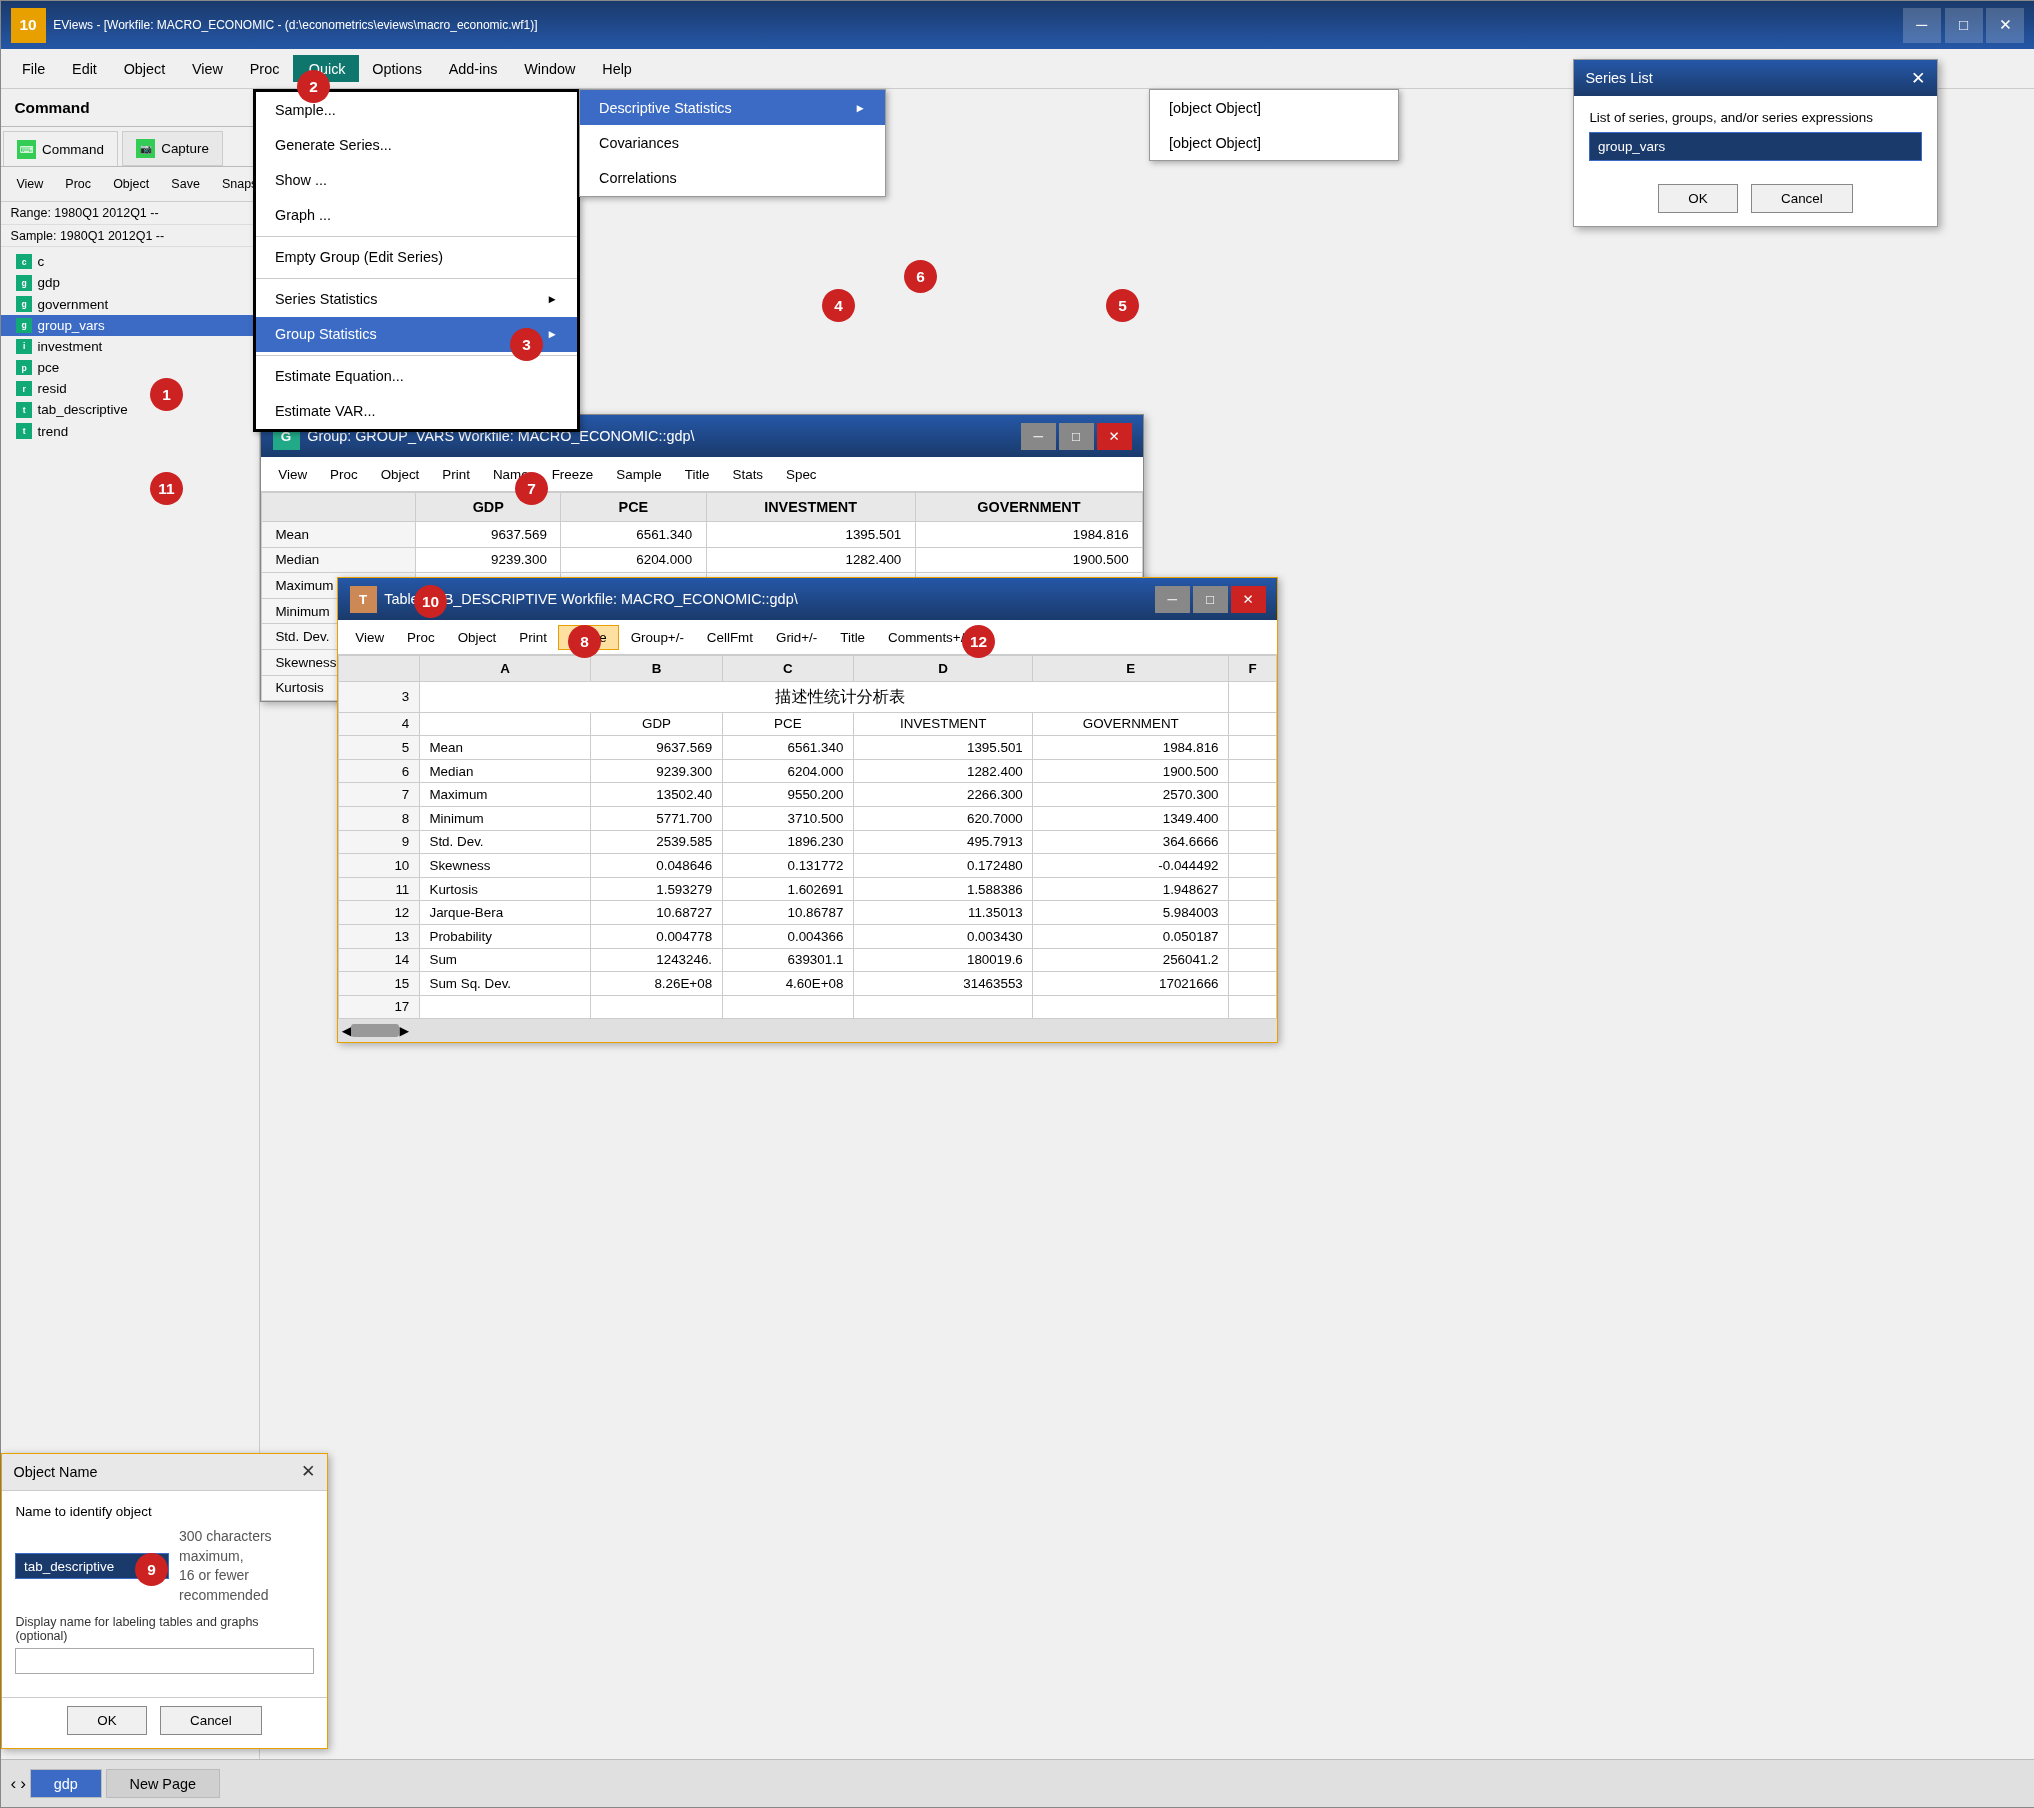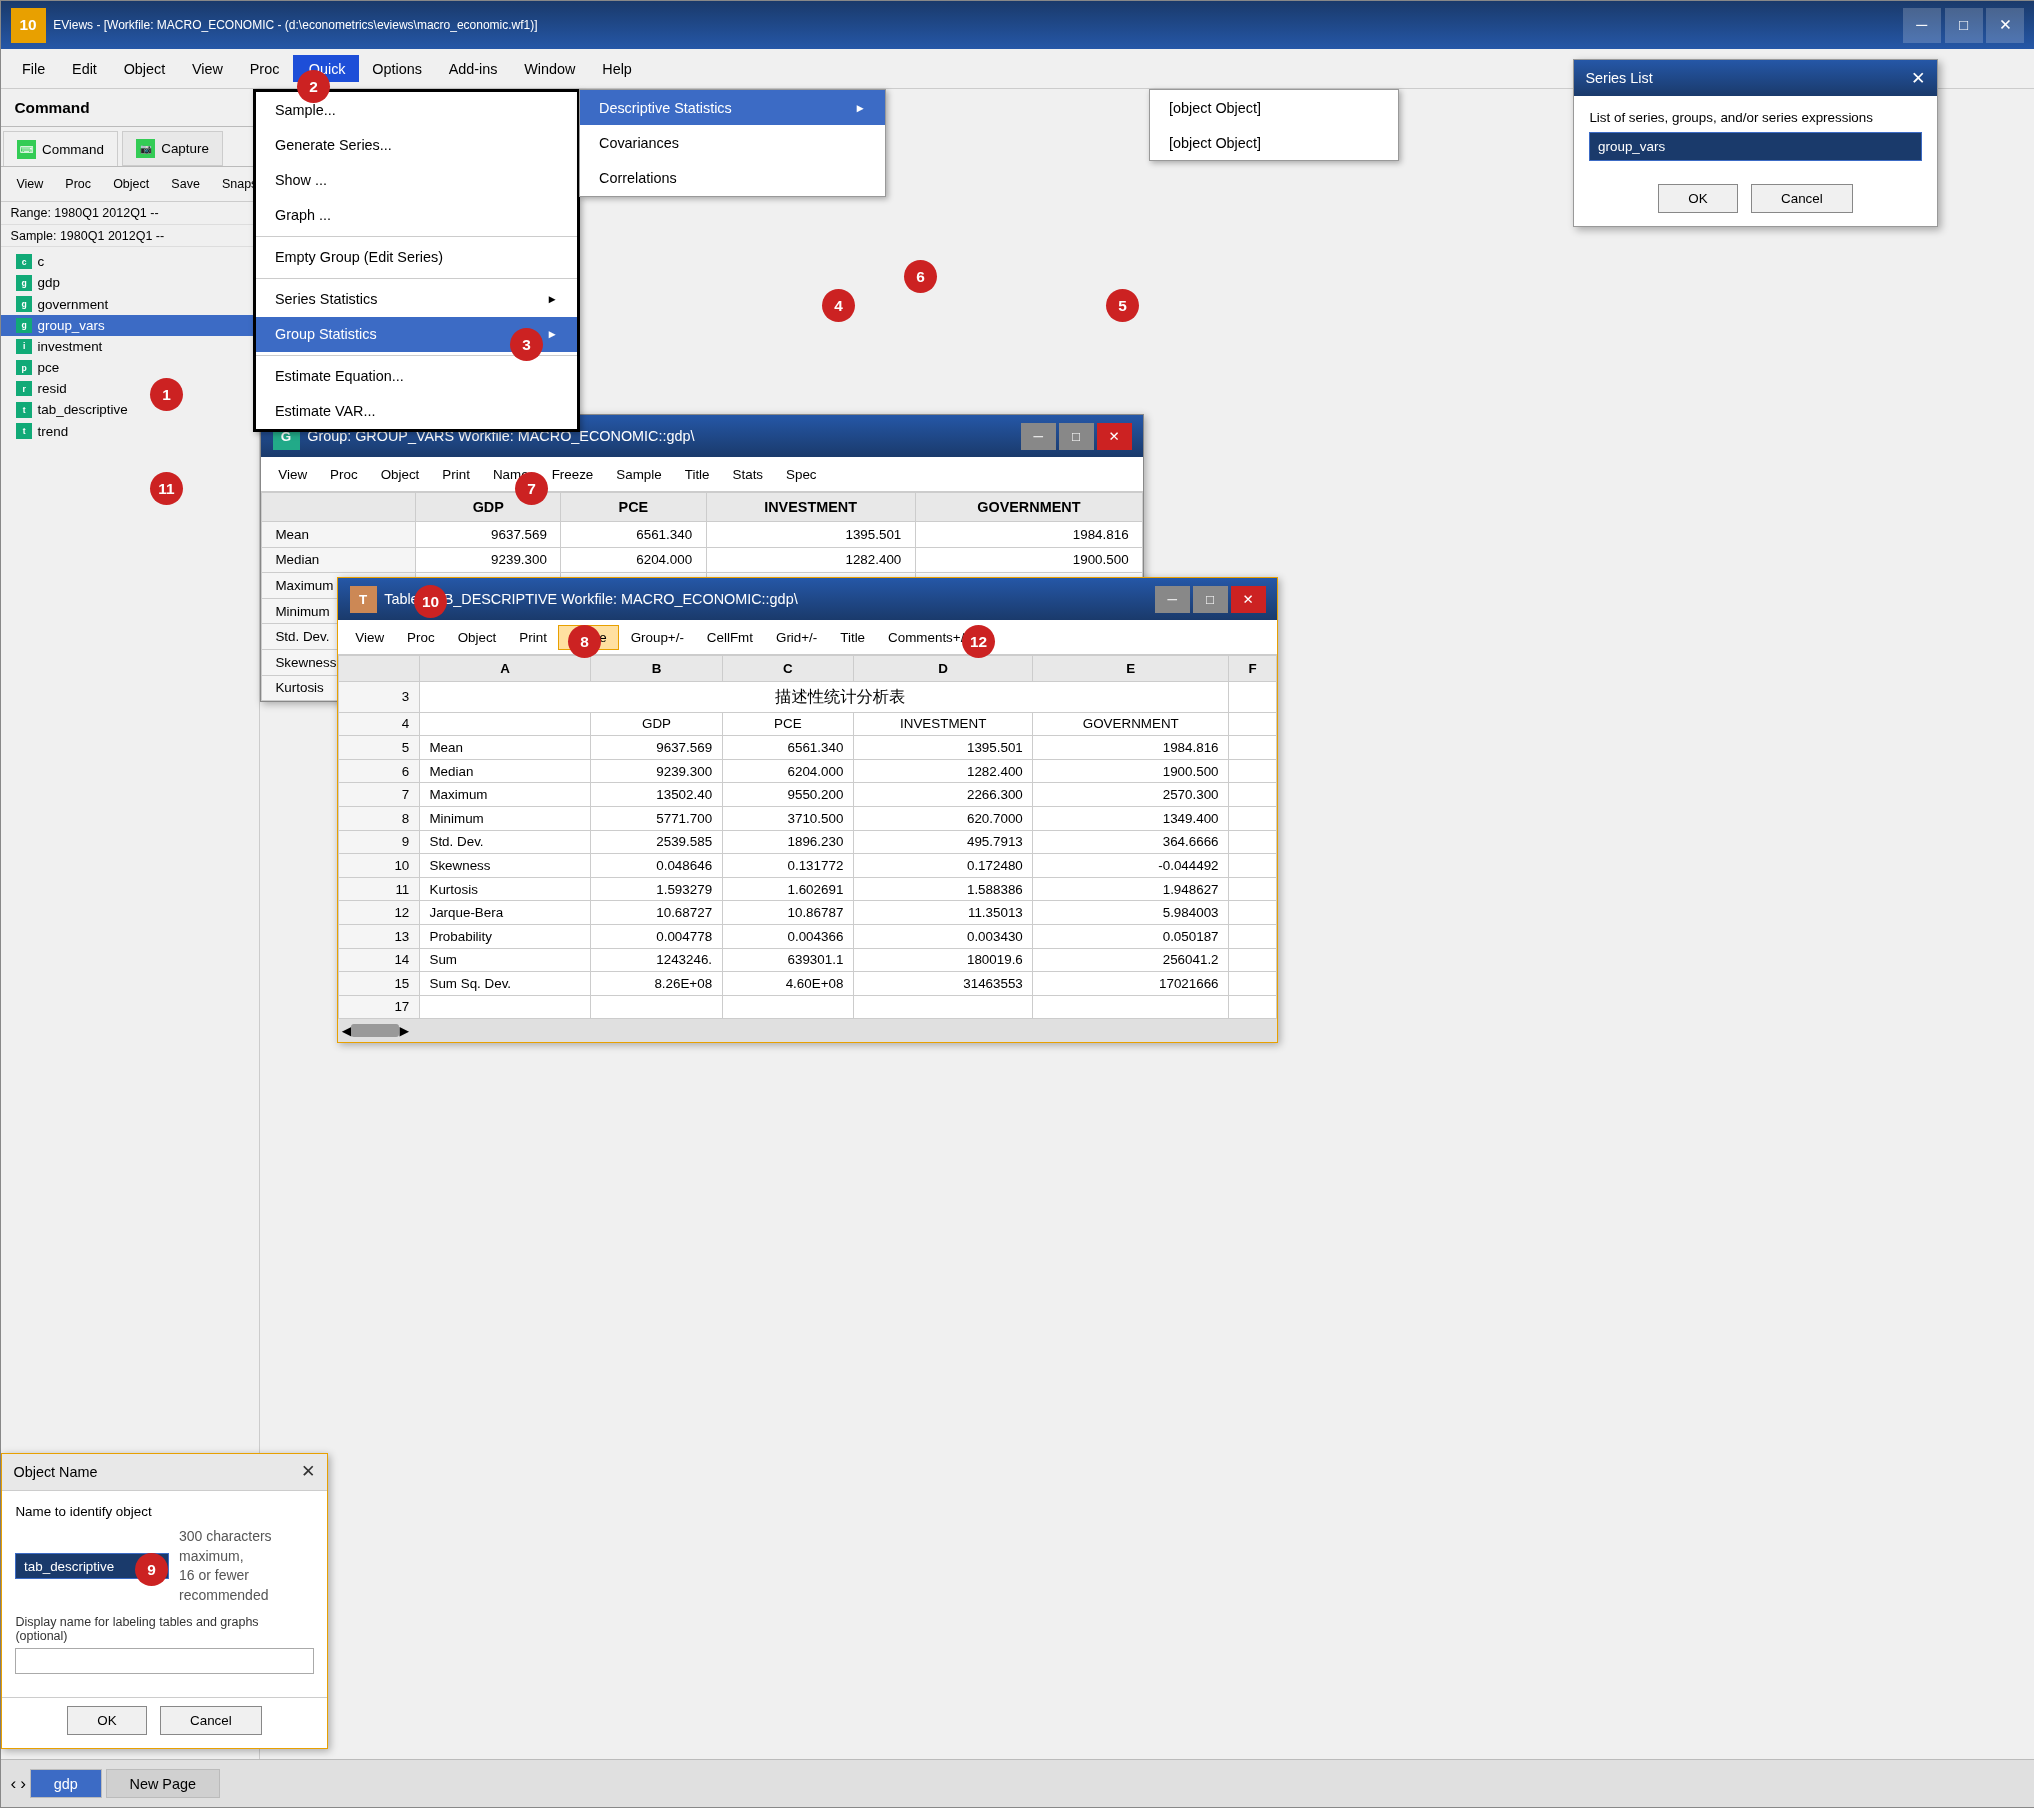--- a/index.html
+++ b/index.html
@@ -12,21 +12,21 @@
     .title-bar { background: linear-gradient(to bottom, #1a3a6b, #2557a7); color: white; height: 48px; display: flex; align-items: center; padding: 0 9.6px; justify-content: space-between; }
     .title-bar-left { display: flex; align-items: center; gap: 7.7px; }
     .title-bar-icon { width: 35px; height: 35px; background: #e8a000; display: flex; align-items: center; justify-content: center; font-weight: bold; font-size: 15.4px; color: white; }
     .title-text { font-size: 12px; font-weight: 500; }
     .title-bar-btns { display: flex; gap: 3.8px; }
     .title-btn { width: 38px; height: 35px; background: rgba(255,255,255,0.2); border: none; color: white; cursor: pointer; font-size: 15.4px; display: flex; align-items: center; justify-content: center; }
     
     
     .menu-bar { background: #f0f0f0; height: 40px; display: flex; align-items: center; border-bottom: 1px solid #ccc; padding: 0 7.7px; }
     .menu-item { padding: 5.8px 13.4px; font-size: 14.4px; cursor: pointer; }
-    .menu-item.quick-active { background: #1d4ed8; color: white; padding-left: 16px; }
+    .menu-item.quick-active { background: #0f766e; color: white; padding-left: 16px; }
     
     
     .sidebar { position: absolute; top: 88px; left: 0; width: 259px; bottom: 0; background: #f0f0f0; border-right: 1px solid #ccc; }
     .sidebar-command { padding: 9.6px 13.4px; font-size: 15.4px; font-weight: 600; border-bottom: 1px solid #bbb; }
     .sidebar-tabs { display: flex; height: 40px; border-bottom: 1px solid #bbb; }
     .sidebar-tab { display: flex; align-items: center; gap: 5.8px; padding: 0 13.4px; border: 1px solid #ccc; background: #e8e8e8; font-size: 13.4px; cursor: pointer; margin: 3.8px 1.9px 0; }
     .sidebar-tab.active { background: #f0f0f0; border-bottom: none; }
     .sidebar-tab-icon { width: 19px; height: 19px; background: #3c5; display: flex; align-items: center; justify-content: center; font-size: 9.6px; color: white; }
     
     .sidebar-toolbar { display: flex; align-items: center; height: 35px; border-bottom: 1px solid #ccc; padding: 0 5.8px; gap: 2.9px; font-size: 12.5px; }

